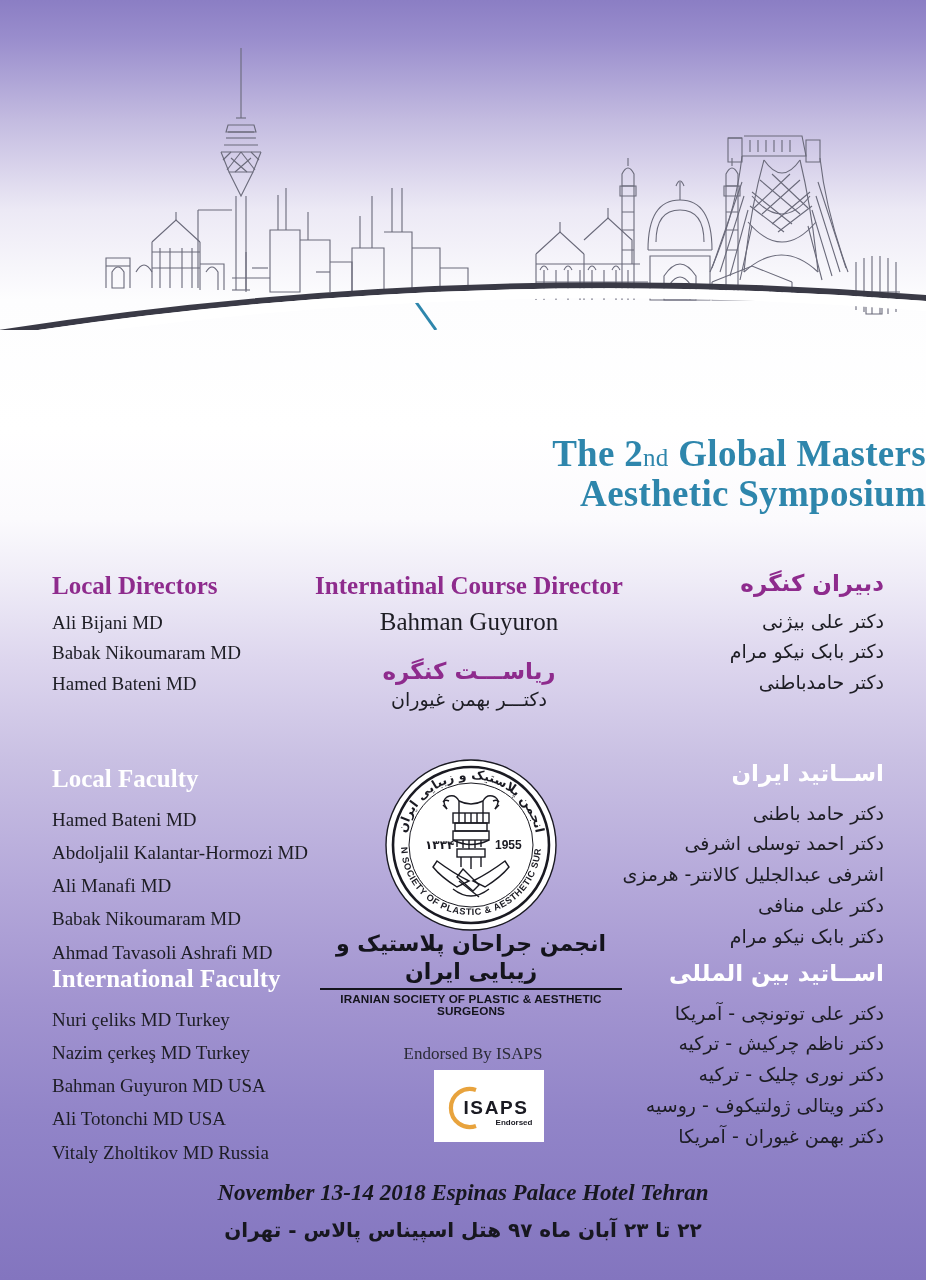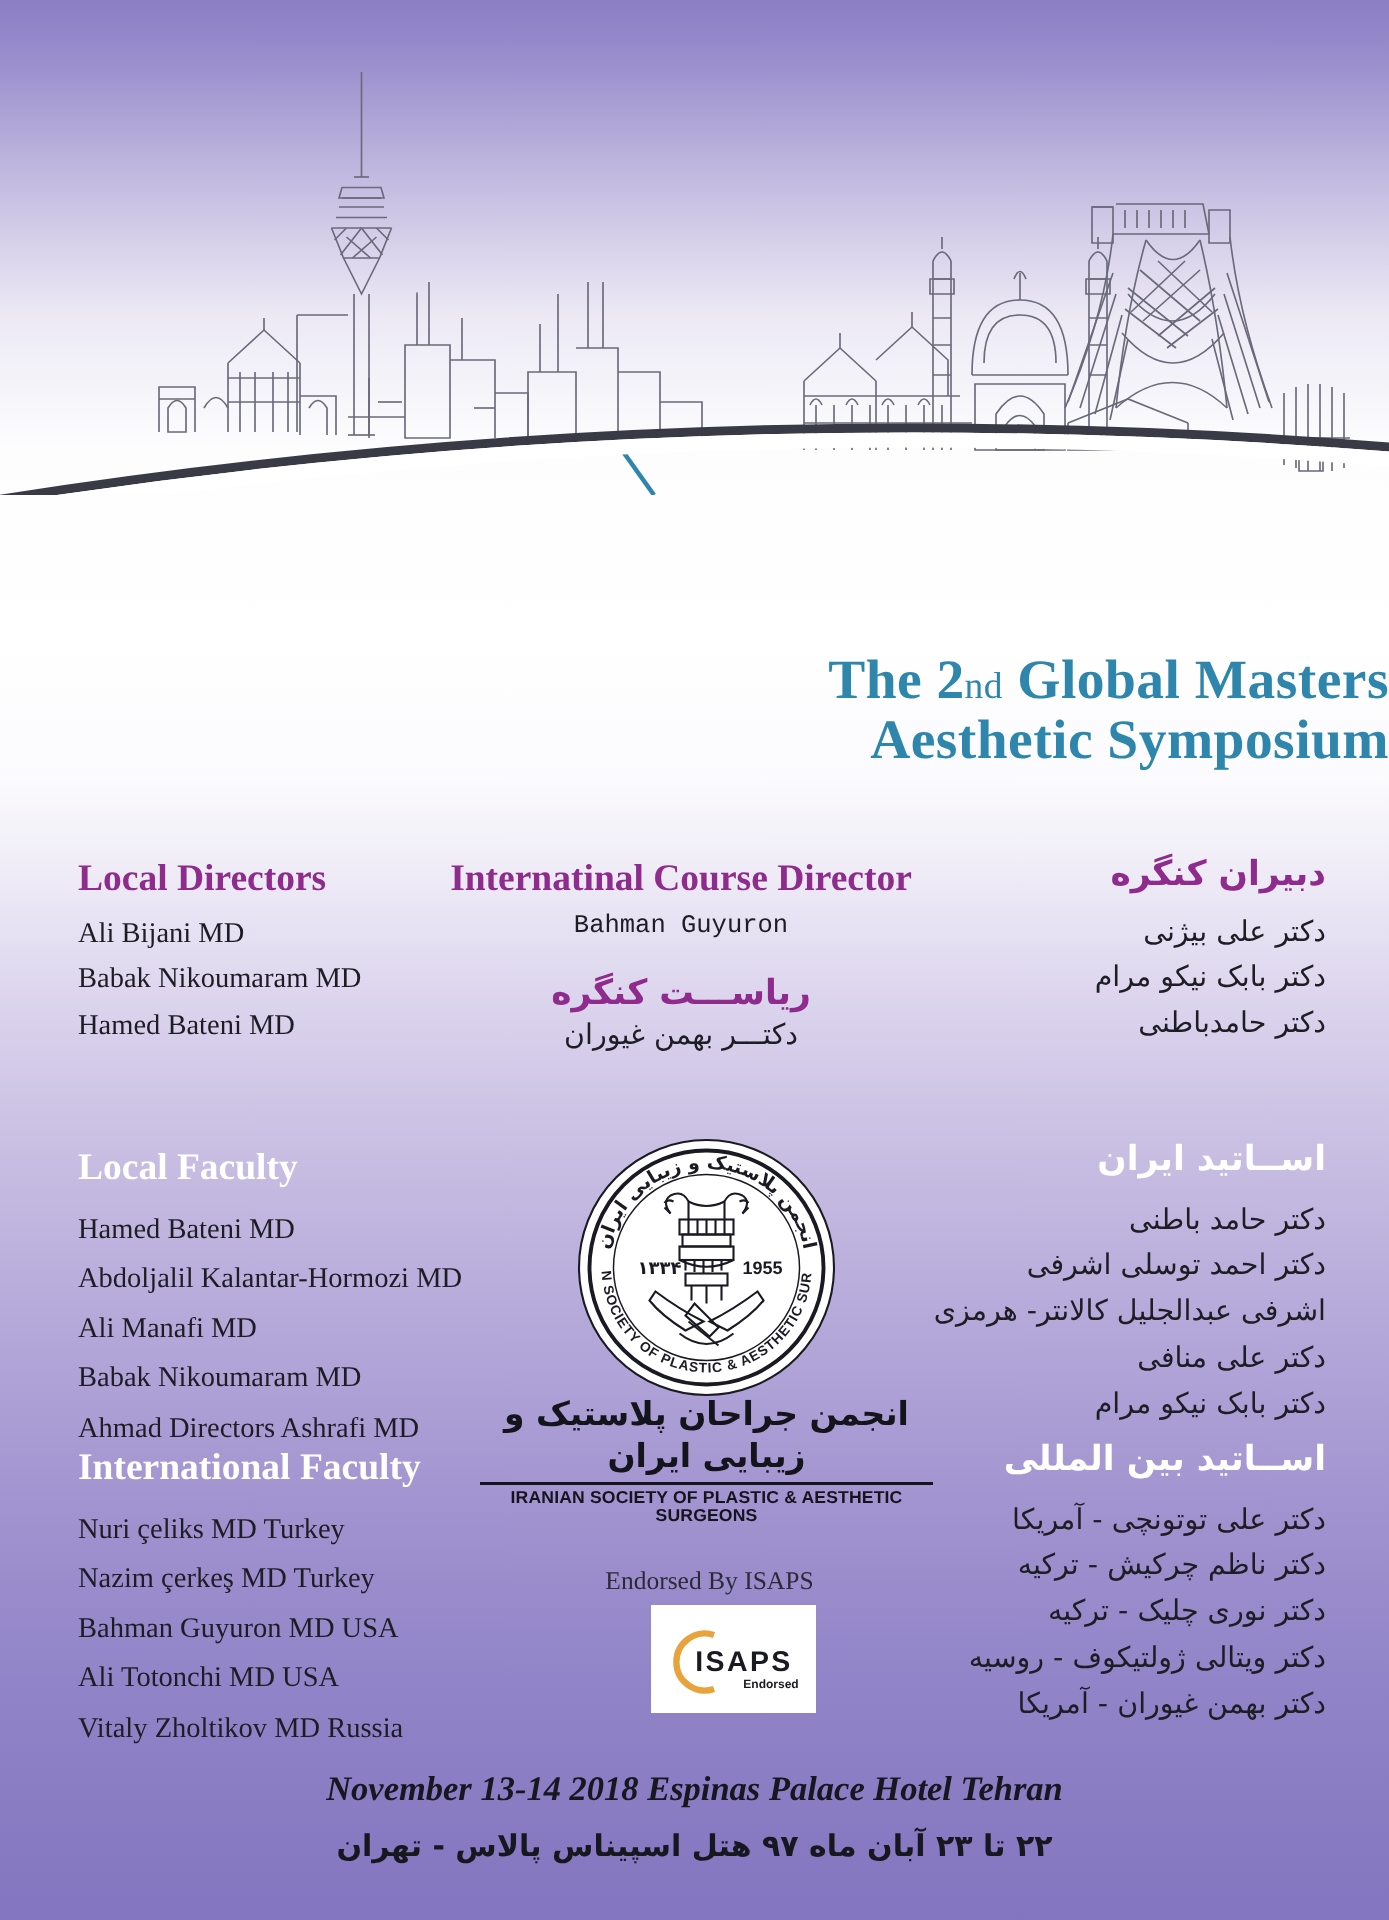--- a/index.html
+++ b/index.html
@@ -88,21 +88,21 @@
 
   
   .col-left {
     position: absolute;
     left: 52px;
     width: 330px;
     text-align: left;
   }
   .col-center {
     position: absolute;
-    left: 284px;
+    left: 299px;
     width: 340px;
     text-align: center;
   }
   .col-right {
     position: absolute;
     right: 42px;
     width: 330px;
     text-align: right;
     direction: rtl;
   }
@@ -153,22 +153,22 @@
     color: #1d1d24;
     font-size: 19px;
     font-family: "DejaVu Sans", sans-serif;
     line-height: 1.62;
     direction: rtl;
     white-space: nowrap;
   }
 
   .center-sub {
     color: #1d1d24;
-    font-size: 17px;
-    font-family: Liberation Mono, monospace;
+    font-size: 25px;
+    font-family: Liberation Serif, serif;
     margin-top: 4px;
   }
   .center-fa-head {
     color: #8e2b8d;
     font-size: 23px;
     font-weight: bold;
     font-family: "DejaVu Sans", sans-serif;
     direction: rtl;
     margin-top: 22px;
   }
@@ -428,21 +428,21 @@
     <div class="name-en">Babak Nikoumaram MD</div>
     <div class="name-en">Hamed Bateni MD</div>
   </div>
 
   <div class="col-left" style="top:765px;">
     <div class="head-white">Local Faculty</div>
     <div class="name-en spaced">Hamed Bateni  MD</div>
     <div class="name-en spaced">Abdoljalil Kalantar-Hormozi  MD</div>
     <div class="name-en spaced">Ali Manafi  MD</div>
     <div class="name-en spaced">Babak Nikoumaram  MD</div>
-    <div class="name-en spaced">Ahmad Directors Ashrafi  MD</div>
+    <div class="name-en spaced">Ahmad Tavasoli Ashrafi  MD</div>
   </div>
 
   <div class="col-left" style="top:965px;">
     <div class="head-white">International Faculty</div>
     <div class="name-en spaced">Nuri çeliks  MD  Turkey</div>
     <div class="name-en spaced">Nazim çerkeş  MD  Turkey</div>
     <div class="name-en spaced">Bahman Guyuron  MD  USA</div>
     <div class="name-en spaced">Ali Totonchi  MD  USA</div>
     <div class="name-en spaced">Vitaly Zholtikov  MD  Russia</div>
   </div>

